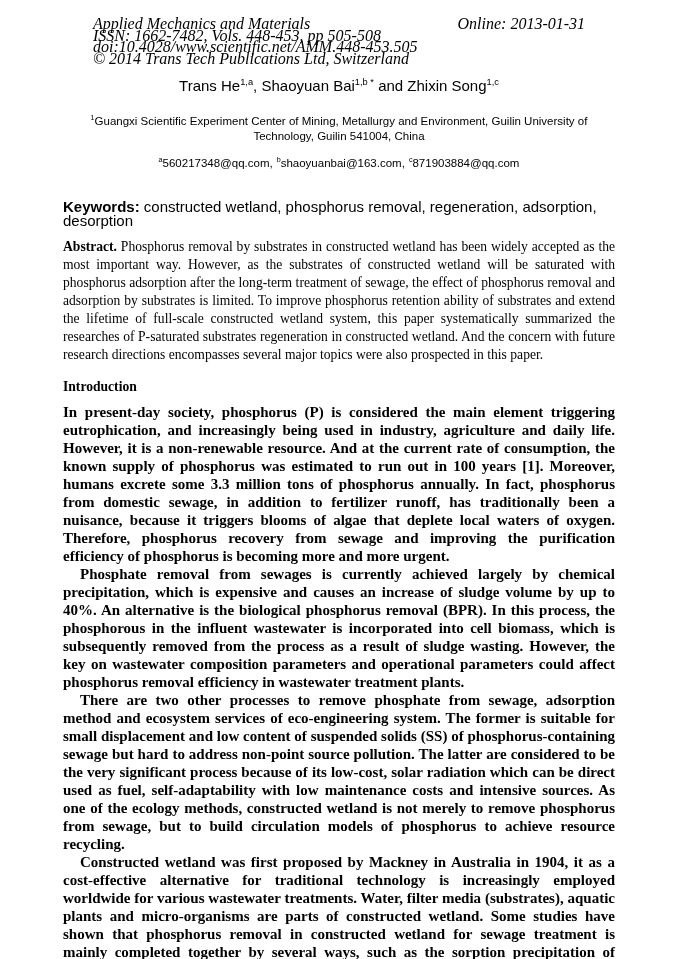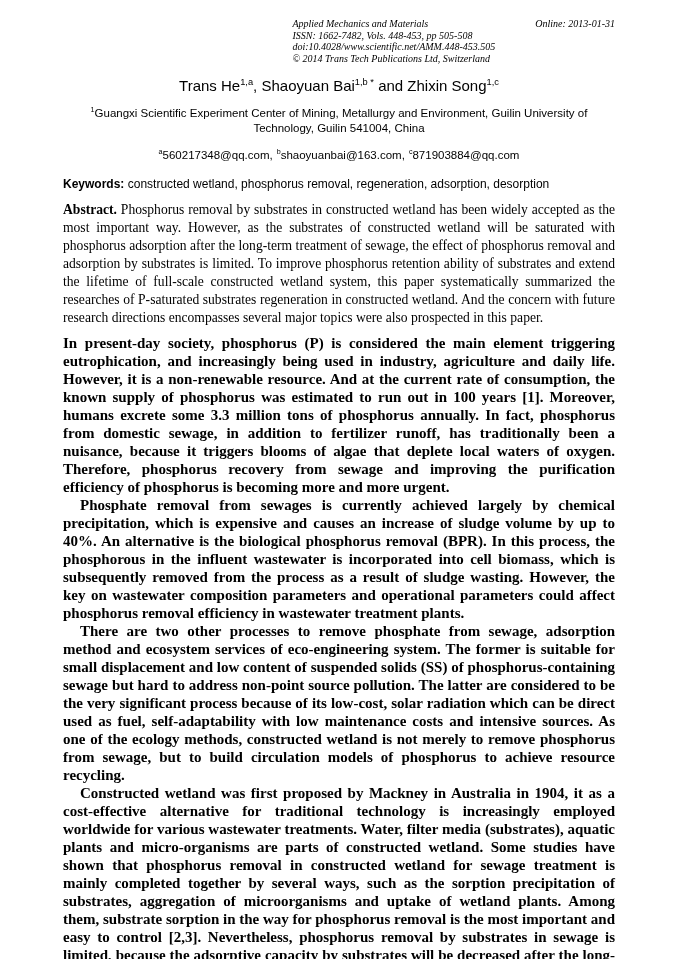--- a/index.html
+++ b/index.html
@@ -8,25 +8,25 @@
     width: 678px;
     height: 959px;
     color: #000;
     font-family: "Liberation Serif", serif;
     overflow: hidden;
   }
   .page { padding: 18px 63px 20px 63px; }
 
   .header-row {
     display: flex;
-    justify-content: flex-end;
+    justify-content: center;
     align-items: flex-start;
     font-family: "Liberation Serif", serif;
     font-style: italic;
-    font-size: 10px;
+    font-size: 16px;
     line-height: 11.5px;
     gap: 40px;
   }
   .header-left div { white-space: nowrap; }
   .header-right { white-space: nowrap; }
 
   .paper-title {
     margin-top: 26px;
     text-align: center;
     font-family: "Liberation Sans", sans-serif;
@@ -37,41 +37,41 @@
   .authors {
     margin-top: 13px;
     text-align: center;
     font-family: "Liberation Sans", sans-serif;
     font-size: 15px;
     line-height: 18px;
   }
   sup { font-size: 62%; vertical-align: super; line-height: 0; }
 
   .affiliation {
-    margin-top: 11px;
+    margin-top: 19px;
     text-align: center;
     font-family: "Liberation Sans", sans-serif;
     font-size: 11.5px;
     line-height: 14.5px;
     padding: 0 6px;
   }
   .emails {
     margin-top: 13px;
     text-align: center;
     font-family: "Liberation Sans", sans-serif;
     font-size: 11.5px;
     line-height: 14px;
   }
   .email-item { margin-left: 4px; }
   .email-item:first-child { margin-left: 0; }
 
   .keywords {
-    margin-top: 15px;
+    margin-top: 30px;
     font-family: "Liberation Sans", sans-serif;
-    font-size: 12px;
+    font-size: 15px;
     line-height: 14px;
   }
   .keywords .label { font-weight: bold; }
 
   .abstract {
     margin-top: 10px;
     font-size: 13.6px;
     line-height: 18px;
     text-align: justify;
   }
@@ -111,19 +111,20 @@
   <div class="authors"><span>Trans He</span><sup>1,a</sup><span>, Shaoyuan Bai</span><sup>1,b *</sup><span> and Zhixin Song</span><sup>1,c</sup></div>
 
   <div class="affiliation"><sup>1</sup><span>Guangxi Scientific Experiment Center of Mining, Metallurgy and Environment, Guilin University of Technology, Guilin 541004, China</span></div>
 
   <div class="emails"><span class="email-item"><sup>a</sup><span>560217348@qq.com,</span></span><span class="email-item"><sup>b</sup><span>shaoyuanbai@163.com,</span></span><span class="email-item"><sup>c</sup><span>871903884@qq.com</span></span></div>
 
   <div class="keywords"><span class="label">Keywords:</span> <span>constructed wetland, phosphorus removal, regeneration, adsorption, desorption</span></div>
 
   <p class="abstract"><span class="label">Abstract.</span> <span>Phosphorus removal by substrates in constructed wetland has been widely accepted as the most important way. However, as the substrates of constructed wetland will be saturated with phosphorus adsorption after the long-term treatment of sewage, the effect of phosphorus removal and adsorption by substrates is limited. To improve phosphorus retention ability of substrates and extend the lifetime of full-scale constructed wetland system, this paper systematically summarized the researches of P-saturated substrates regeneration in constructed wetland. And the concern with future research directions encompasses several major topics were also prospected in this paper.</span></p>
 
+  <h2 class="section-heading">Introduction</h2>
 
   <p class="body-par first">In present-day society, phosphorus (P) is considered the main element triggering eutrophication, and increasingly being used in industry, agriculture and daily life. However, it is a non-renewable resource. And at the current rate of consumption, the known supply of phosphorus was estimated to run out in 100 years [1]. Moreover, humans excrete some 3.3 million tons of phosphorus annually. In fact, phosphorus from domestic sewage, in addition to fertilizer runoff, has traditionally been a nuisance, because it triggers blooms of algae that deplete local waters of oxygen. Therefore, phosphorus recovery from sewage and improving the purification efficiency of phosphorus is becoming more and more urgent.</p>
   <p class="body-par indent">Phosphate removal from sewages is currently achieved largely by chemical precipitation, which is expensive and causes an increase of sludge volume by up to 40%. An alternative is the biological phosphorus removal (BPR). In this process, the phosphorous in the influent wastewater is incorporated into cell biomass, which is subsequently removed from the process as a result of sludge wasting. However, the key on wastewater composition parameters and operational parameters could affect phosphorus removal efficiency in wastewater treatment plants.</p>
   <p class="body-par indent">There are two other processes to remove phosphate from sewage, adsorption method and ecosystem services of eco-engineering system. The former is suitable for small displacement and low content of suspended solids (SS) of phosphorus-containing sewage but hard to address non-point source pollution. The latter are considered to be the very significant process because of its low-cost, solar radiation which can be direct used as fuel, self-adaptability with low maintenance costs and intensive sources. As one of the ecology methods, constructed wetland is not merely to remove phosphorus from sewage, but to build circulation models of phosphorus to achieve resource recycling.</p>
   <p class="body-par indent">Constructed wetland was first proposed by Mackney in Australia in 1904, it as a cost-effective alternative for traditional technology is increasingly employed worldwide for various wastewater treatments. Water, filter media (substrates), aquatic plants and micro-organisms are parts of constructed wetland. Some studies have shown that phosphorus removal in constructed wetland for sewage treatment is mainly completed together by several ways, such as the sorption precipitation of substrates, aggregation of microorganisms and uptake of wetland plants. Among them, substrate sorption in the way for phosphorus removal is the most important and easy to control [2,3]. Nevertheless, phosphorus removal by substrates in sewage is limited, because the adsorptive capacity by substrates will be decreased after the long-term sorption. Substrates will lose of purification capability to phosphorus once they achieve saturated. Even some other contaminants in the substrates will release to cause pollution. Thus the lifetime of full-scale constructed wetland system sometimes depend on the substrates saturation time.</p>
 
 </div>
 
 </body></html>

